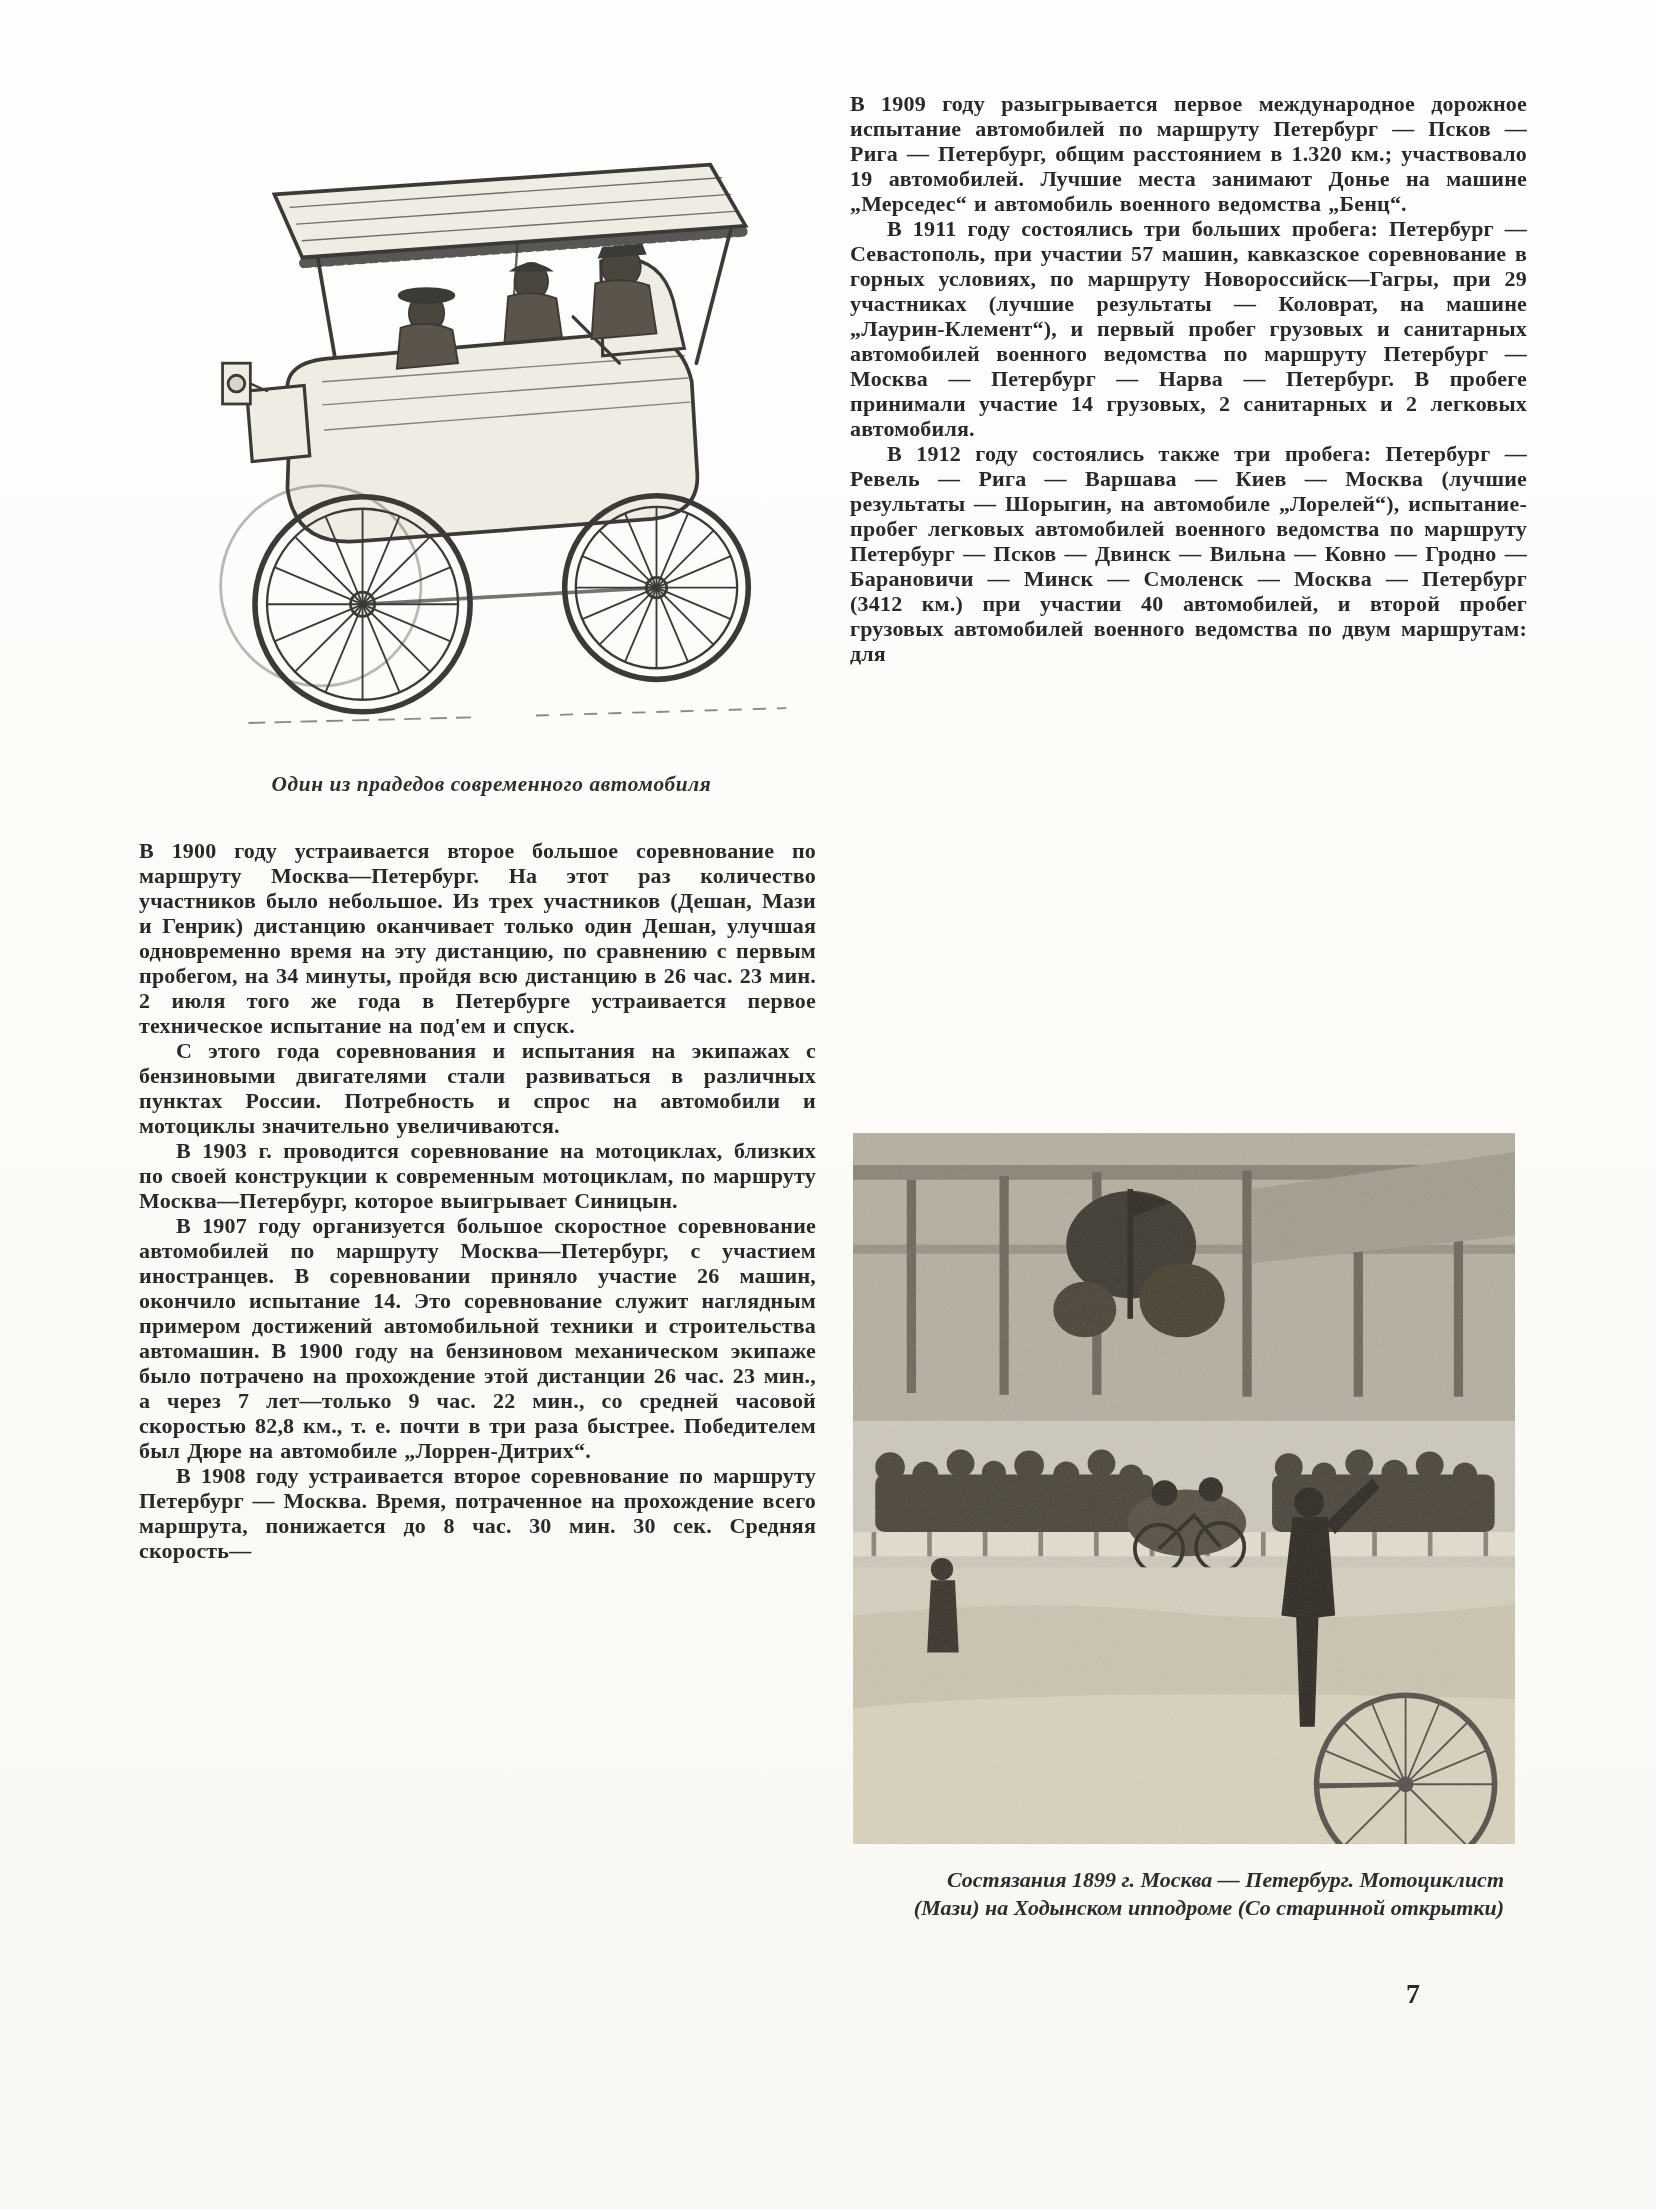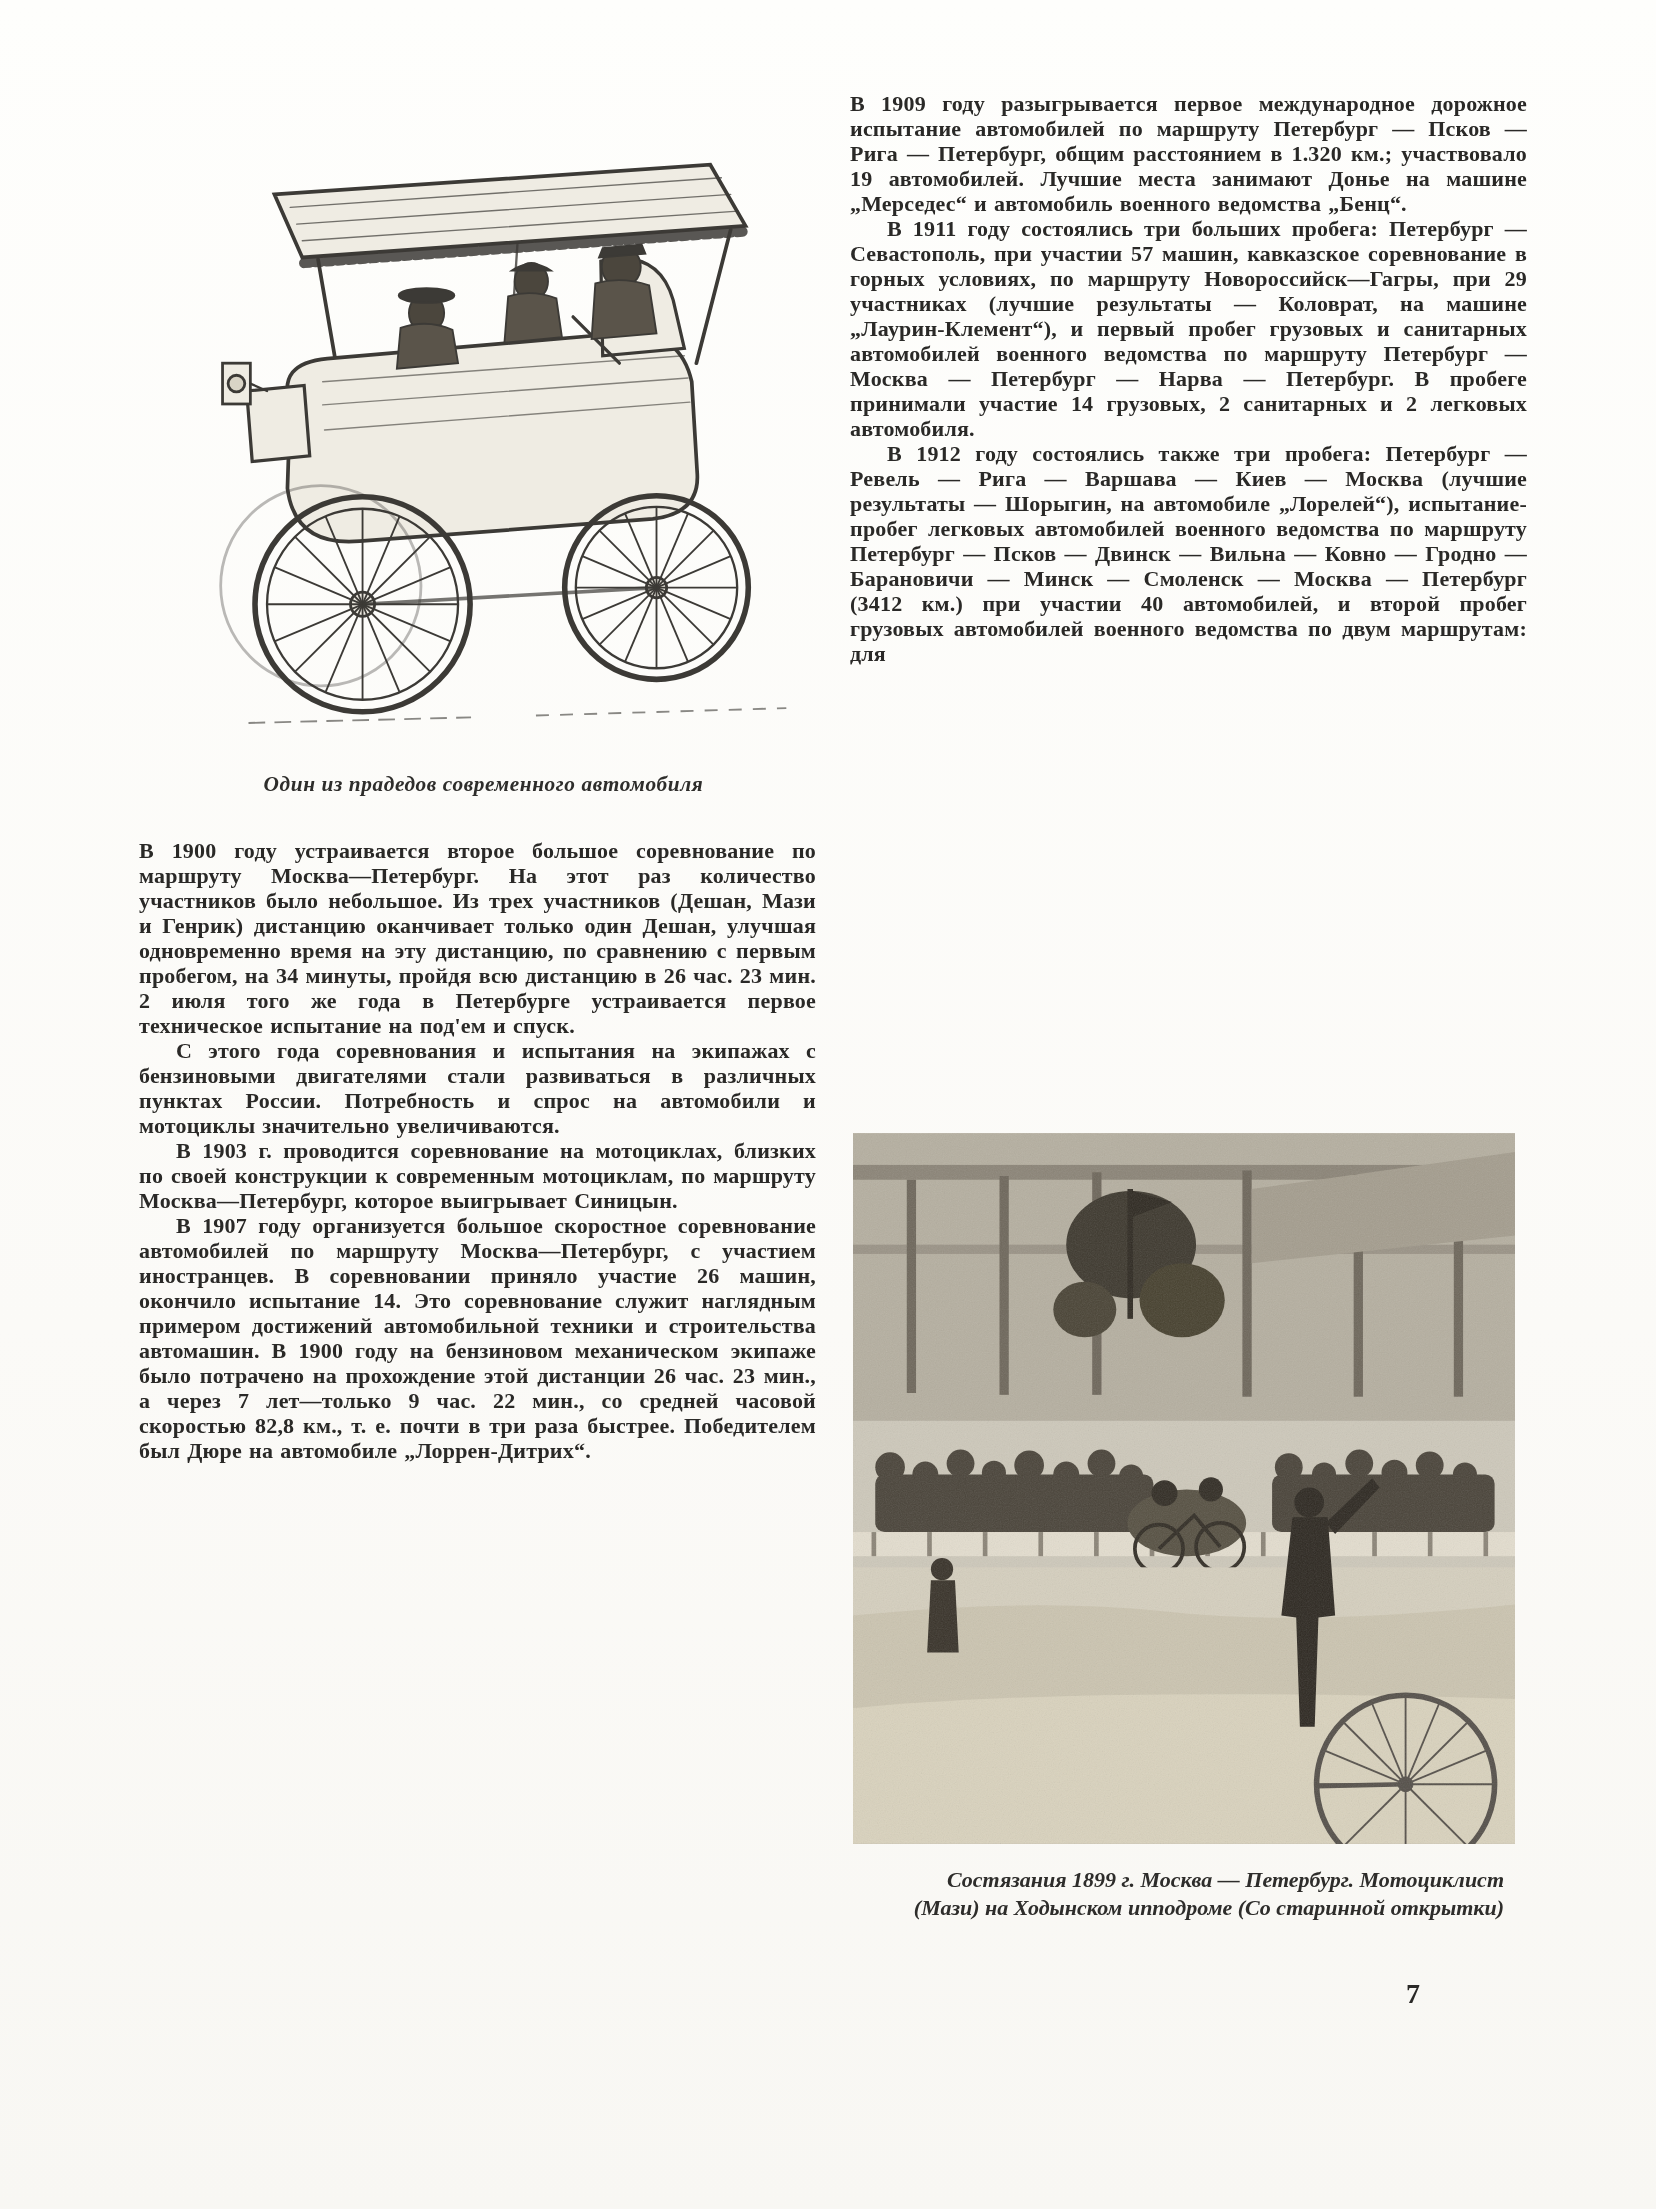--- a/index.html
+++ b/index.html
@@ -44,21 +44,21 @@
   }
   #car-figure {
     position: absolute;
     left: 137px;
     top: 85px;
     width: 733px;
     height: 663px;
   }
   #car-caption {
     position: absolute;
-    left: 159px;
+    left: 167px;
     top: 772px;
     width: 649px;
     text-align: center;
     font-style: italic;
     font-weight: 700;
     font-size: 21.3px;
     letter-spacing: 0.6px;
     color: #2e2d2b;
   }
   #photo-figure {
@@ -203,20 +203,21 @@
     </svg>
   </div>
 
   <div id="car-caption">Один из прадедов современного автомобиля</div>
 
   <div id="left-column" class="column">
       <p>В 1900 году устраивается второе большое соревнование по маршруту Москва—Петербург. На этот раз количество участников было небольшое. Из трех участников (Дешан, Мази и Генрик) дистанцию оканчивает только один Дешан, улучшая одновременно время на эту дистанцию, по сравнению с первым пробегом, на 34 минуты, пройдя всю дистанцию в 26 час. 23 мин. 2 июля того же года в Петербурге устраивается первое техническое испытание на под'ем и спуск.</p>
       <p>С этого года соревнования и испытания на экипажах с бензиновыми двигателями стали развиваться в различных пунктах России. Потребность и спрос на автомобили и мотоциклы значительно увеличиваются.</p>
       <p>В 1903 г. проводится соревнование на мотоциклах, близких по своей конструкции к современным мотоциклам, по маршруту Москва—Петербург, которое выигрывает Синицын.</p>
       <p>В 1907 году организуется большое скоростное соревнование автомобилей по маршруту Москва—Петербург, с участием иностранцев. В соревновании приняло участие 26 машин, окончило испытание 14. Это соревнование служит наглядным примером достижений автомобильной техники и строительства автомашин. В 1900 году на бензиновом механическом экипаже было потрачено на прохождение этой дистанции 26 час. 23 мин., а через 7 лет—только 9 час. 22 мин., со средней часовой скоростью 82,8 км., т. е. почти в три раза быстрее. Победителем был Дюре на автомобиле „Лоррен-Дитрих“.</p>
+      <p>В 1908 году устраивается второе соревнование по маршруту Петербург — Москва. Время, потраченное на прохождение всего маршрута, понижается до 8 час. 30 мин. 30 сек. Средняя скорость—</p>
     </div>
 
   <div id="right-column" class="column">
       <p>В 1909 году разыгрывается первое международное дорожное испытание автомобилей по маршруту Петербург — Псков — Рига — Петербург, общим расстоянием в 1.320 км.; участвовало 19 автомобилей. Лучшие места занимают Донье на машине „Мерседес“ и автомобиль военного ведомства „Бенц“.</p>
       <p>В 1911 году состоялись три больших пробега: Петербург — Севастополь, при участии 57 машин, кавказское соревнование в горных условиях, по маршруту Новороссийск—Гагры, при 29 участниках (лучшие результаты — Коловрат, на машине „Лаурин-Клемент“), и первый пробег грузовых и санитарных автомобилей военного ведомства по маршруту Петербург — Москва — Петербург — Нарва — Петербург. В пробеге принимали участие 14 грузовых, 2 санитарных и 2 легковых автомобиля.</p>
       <p>В 1912 году состоялись также три пробега: Петербург — Ревель — Рига — Варшава — Киев — Москва (лучшие результаты — Шорыгин, на автомобиле „Лорелей“), испытание-пробег легковых автомобилей военного ведомства по маршруту Петербург — Псков — Двинск — Вильна — Ковно — Гродно — Барановичи — Минск — Смоленск — Москва — Петербург (3412 км.) при участии 40 автомобилей, и второй пробег грузовых автомобилей военного ведомства по двум маршрутам: для</p>
     </div>
 
   <div id="photo-figure">
     <svg viewBox="0 0 714 766" aria-hidden="true">

